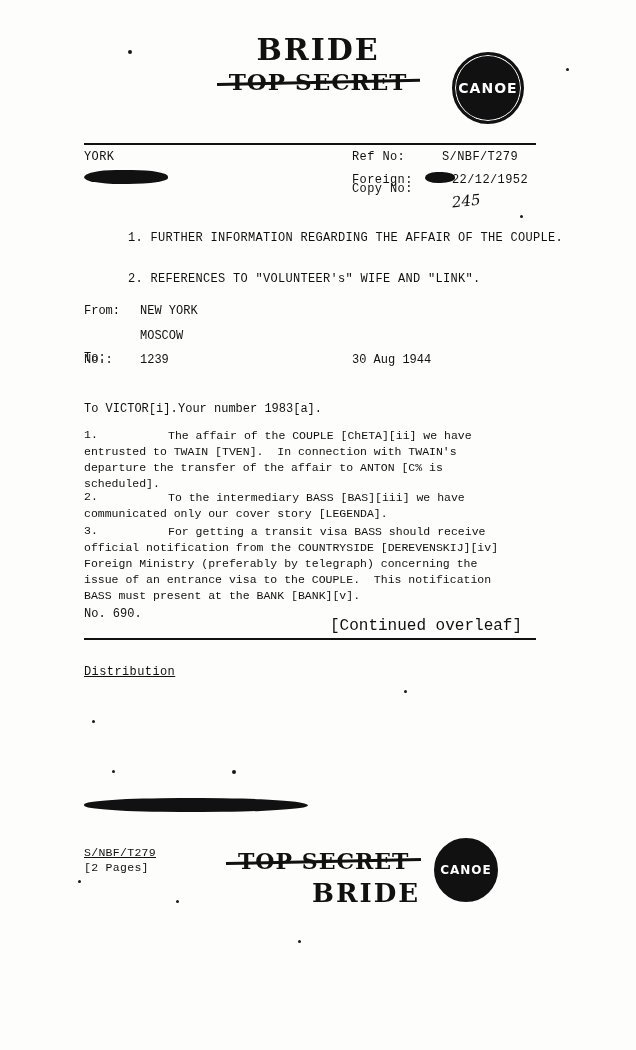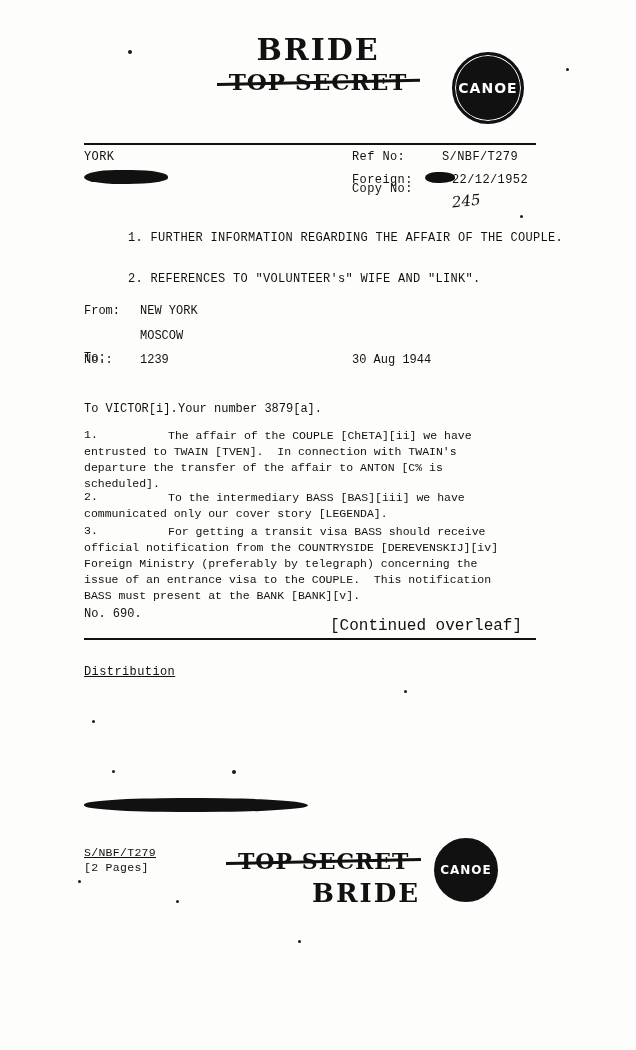--- a/index.html
+++ b/index.html
@@ -244,21 +244,21 @@
   <div class="ft-value" style="top:304px;">NEW YORK</div>
 
   <div class="ft-label" style="top:321px;margin-top:30px;">To:</div>
   <div class="ft-value" style="top:329px;">MOSCOW</div>
 
   <div class="ft-label" style="top:353px;">No.:</div>
   <div class="ft-value" style="top:353px;">1239</div>
   <div class="ft-date" style="top:353px;">30 Aug 1944</div>
 
   <div class="towho">To VICTOR[i].</div>
-  <div class="yournum">Your number 3879[a].</div>
+  <div class="yournum">Your number 1983[a].</div>
 
   <div class="para-num" style="top:428px;">1.</div>
   <div class="para-body indent1" style="top:428px;">The affair of the COUPLE [ChETA][ii] we have
 entrusted to TWAIN [TVEN].  In connection with TWAIN's
 departure the transfer of the affair to ANTON [C% is
 scheduled].</div>
 
   <div class="para-num" style="top:490px;">2.</div>
   <div class="para-body indent1" style="top:490px;">To the intermediary BASS [BAS][iii] we have
 communicated only our cover story [LEGENDA].</div>

